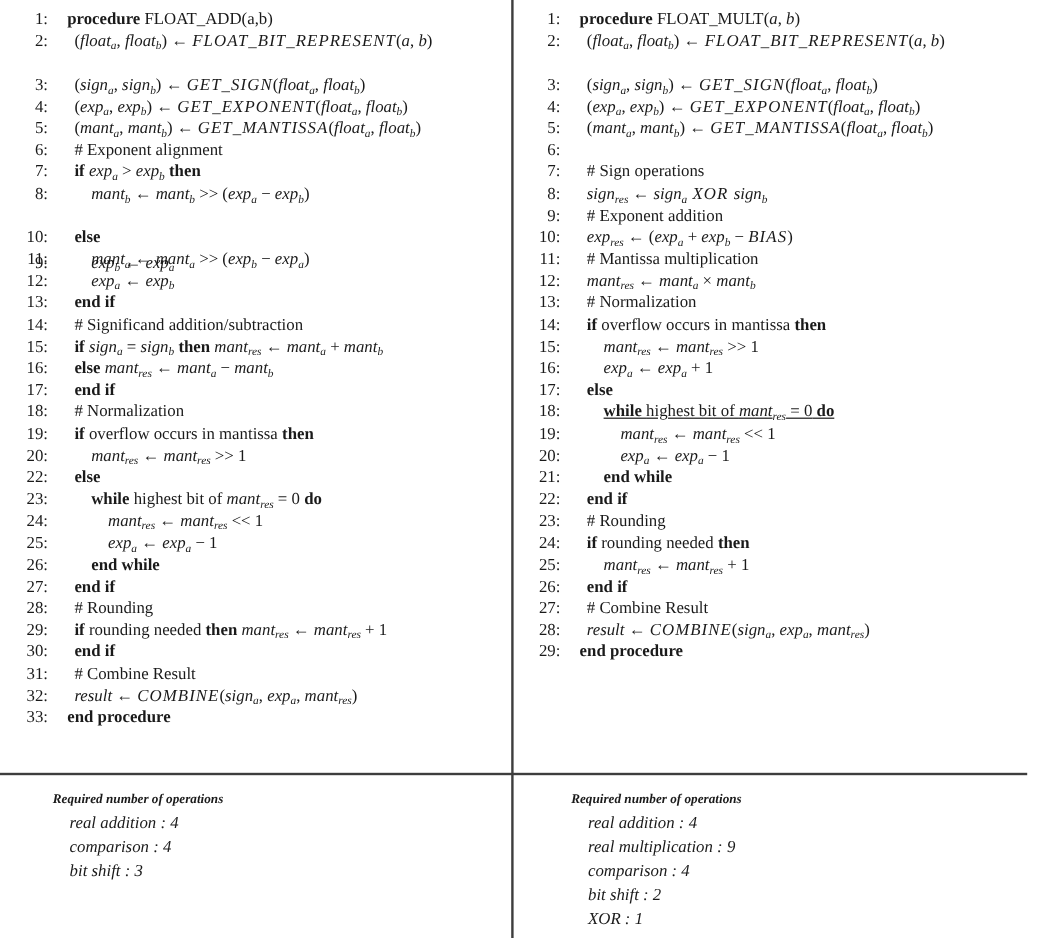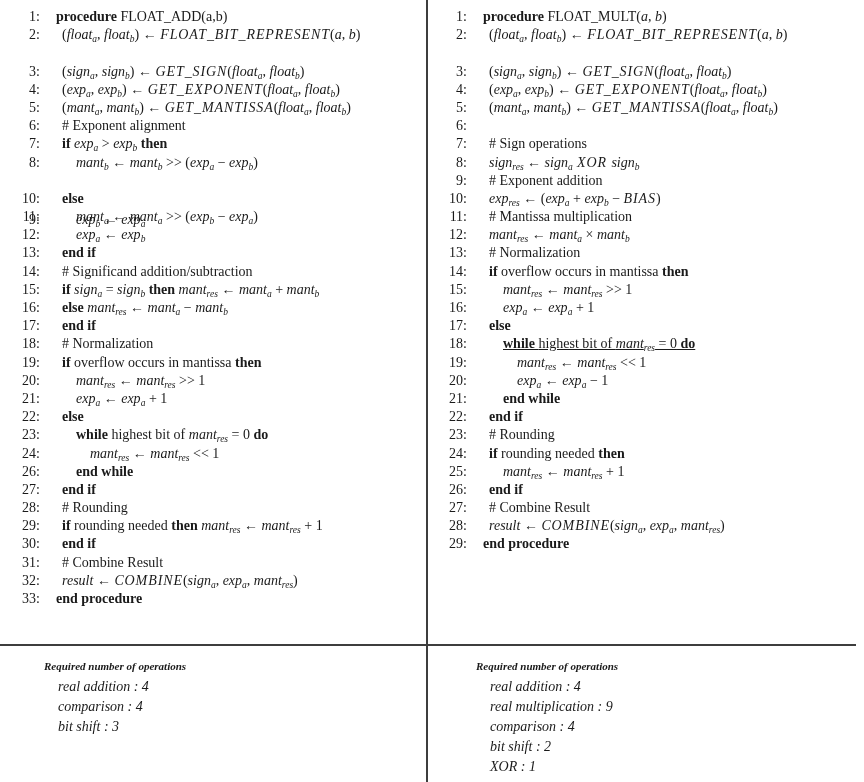--- a/index.html
+++ b/index.html
@@ -50,24 +50,24 @@
       <div class="line"><span class="num">11:</span><span class="code" style="padding-left: 20px;"><span class="sg-i">mant</span><span class="sg-s">a</span><span class="sg-p"> ← </span><span class="sg-i">mant</span><span class="sg-s">a</span><span class="sg-p"> &gt;&gt; (</span><span class="sg-i">exp</span><span class="sg-s">b</span><span class="sg-p"> − </span><span class="sg-i">exp</span><span class="sg-s">a</span><span class="sg-p">)</span></span></div>
       <div class="line"><span class="num">12:</span><span class="code" style="padding-left: 20px;"><span class="sg-i">exp</span><span class="sg-s">a</span><span class="sg-p"> ← </span><span class="sg-i">exp</span><span class="sg-s">b</span></span></div>
       <div class="line"><span class="num">13:</span><span class="code" style="padding-left: 6px;"><span class="sg-b">end if</span></span></div>
       <div class="line"><span class="num">14:</span><span class="code" style="padding-left: 6px;"><span class="sg-p"># Significand addition/subtraction</span></span></div>
       <div class="line"><span class="num">15:</span><span class="code" style="padding-left: 6px;"><span class="sg-b">if </span><span class="sg-i">sign</span><span class="sg-s">a</span><span class="sg-p"> = </span><span class="sg-i">sign</span><span class="sg-s">b</span><span class="sg-b"> then </span><span class="sg-i">mant</span><span class="sg-s">res</span><span class="sg-p"> ← </span><span class="sg-i">mant</span><span class="sg-s">a</span><span class="sg-p"> + </span><span class="sg-i">mant</span><span class="sg-s">b</span></span></div>
       <div class="line"><span class="num">16:</span><span class="code" style="padding-left: 6px;"><span class="sg-b">else </span><span class="sg-i">mant</span><span class="sg-s">res</span><span class="sg-p"> ← </span><span class="sg-i">mant</span><span class="sg-s">a</span><span class="sg-p"> − </span><span class="sg-i">mant</span><span class="sg-s">b</span></span></div>
       <div class="line"><span class="num">17:</span><span class="code" style="padding-left: 6px;"><span class="sg-b">end if</span></span></div>
       <div class="line"><span class="num">18:</span><span class="code" style="padding-left: 6px;"><span class="sg-p"># Normalization</span></span></div>
       <div class="line"><span class="num">19:</span><span class="code" style="padding-left: 6px;"><span class="sg-b">if </span><span class="sg-p">overflow occurs in mantissa</span><span class="sg-b"> then</span></span></div>
       <div class="line"><span class="num">20:</span><span class="code" style="padding-left: 20px;"><span class="sg-i">mant</span><span class="sg-s">res</span><span class="sg-p"> ← </span><span class="sg-i">mant</span><span class="sg-s">res</span><span class="sg-p"> &gt;&gt; 1</span></span></div>
-      <div class="line"><span class="num">21:</span><span class="code" style="padding-left: 20px;"><span class="sg-i">exp</span><span class="sg-s">a</span><span class="sg-p"> ← </span><span class="sg-i">exp</span><span class="sg-s">a</span><span class="sg-p"> + 1</span></span></div>
       <div class="line"><span class="num">22:</span><span class="code" style="padding-left: 6px;"><span class="sg-b">else</span></span></div>
       <div class="line"><span class="num">23:</span><span class="code" style="padding-left: 20px;"><span class="sg-b">while </span><span class="sg-p">highest bit of </span><span class="sg-i">mant</span><span class="sg-s">res</span><span class="sg-p"> = 0</span><span class="sg-b"> do</span></span></div>
       <div class="line"><span class="num">24:</span><span class="code" style="padding-left: 34px;"><span class="sg-i">mant</span><span class="sg-s">res</span><span class="sg-p"> ← </span><span class="sg-i">mant</span><span class="sg-s">res</span><span class="sg-p"> &lt;&lt; 1</span></span></div>
+      <div class="line"><span class="num">25:</span><span class="code" style="padding-left: 34px;"><span class="sg-i">exp</span><span class="sg-s">a</span><span class="sg-p"> ← </span><span class="sg-i">exp</span><span class="sg-s">a</span><span class="sg-p"> − 1</span></span></div>
       <div class="line"><span class="num">26:</span><span class="code" style="padding-left: 20px;"><span class="sg-b">end while</span></span></div>
       <div class="line"><span class="num">27:</span><span class="code" style="padding-left: 6px;"><span class="sg-b">end if</span></span></div>
       <div class="line"><span class="num">28:</span><span class="code" style="padding-left: 6px;"><span class="sg-p"># Rounding</span></span></div>
       <div class="line"><span class="num">29:</span><span class="code" style="padding-left: 6px;"><span class="sg-b">if </span><span class="sg-p">rounding needed</span><span class="sg-b"> then </span><span class="sg-i">mant</span><span class="sg-s">res</span><span class="sg-p"> ← </span><span class="sg-i">mant</span><span class="sg-s">res</span><span class="sg-p"> + 1</span></span></div>
       <div class="line"><span class="num">30:</span><span class="code" style="padding-left: 6px;"><span class="sg-b">end if</span></span></div>
       <div class="line"><span class="num">31:</span><span class="code" style="padding-left: 6px;"><span class="sg-p"># Combine Result</span></span></div>
       <div class="line"><span class="num">32:</span><span class="code" style="padding-left: 6px;"><span class="sg-i">result</span><span class="sg-p"> ← </span><span class="sg-f">COMBINE</span><span class="sg-p">(</span><span class="sg-i">sign</span><span class="sg-s">a</span><span class="sg-p">, </span><span class="sg-i">exp</span><span class="sg-s">a</span><span class="sg-p">, </span><span class="sg-i">mant</span><span class="sg-s">res</span><span class="sg-p">)</span></span></div>
       <div class="line"><span class="num">33:</span><span class="code" style="padding-left: 0px;"><span class="sg-b">end procedure</span></span></div>
     </div>
   <div class="algo algo-right">

